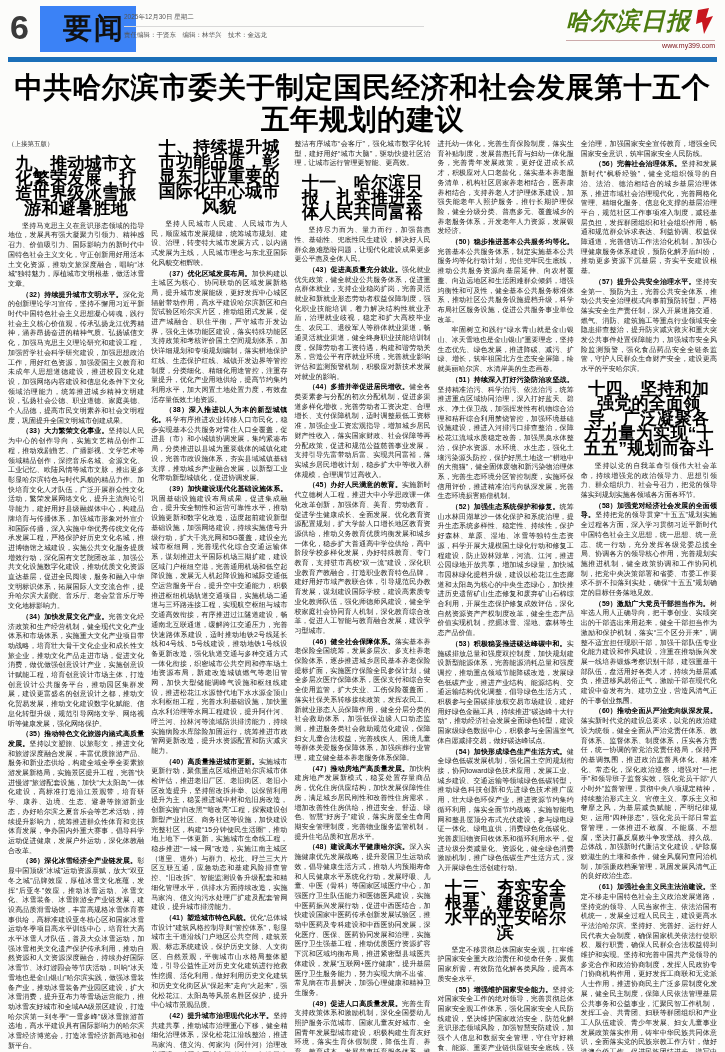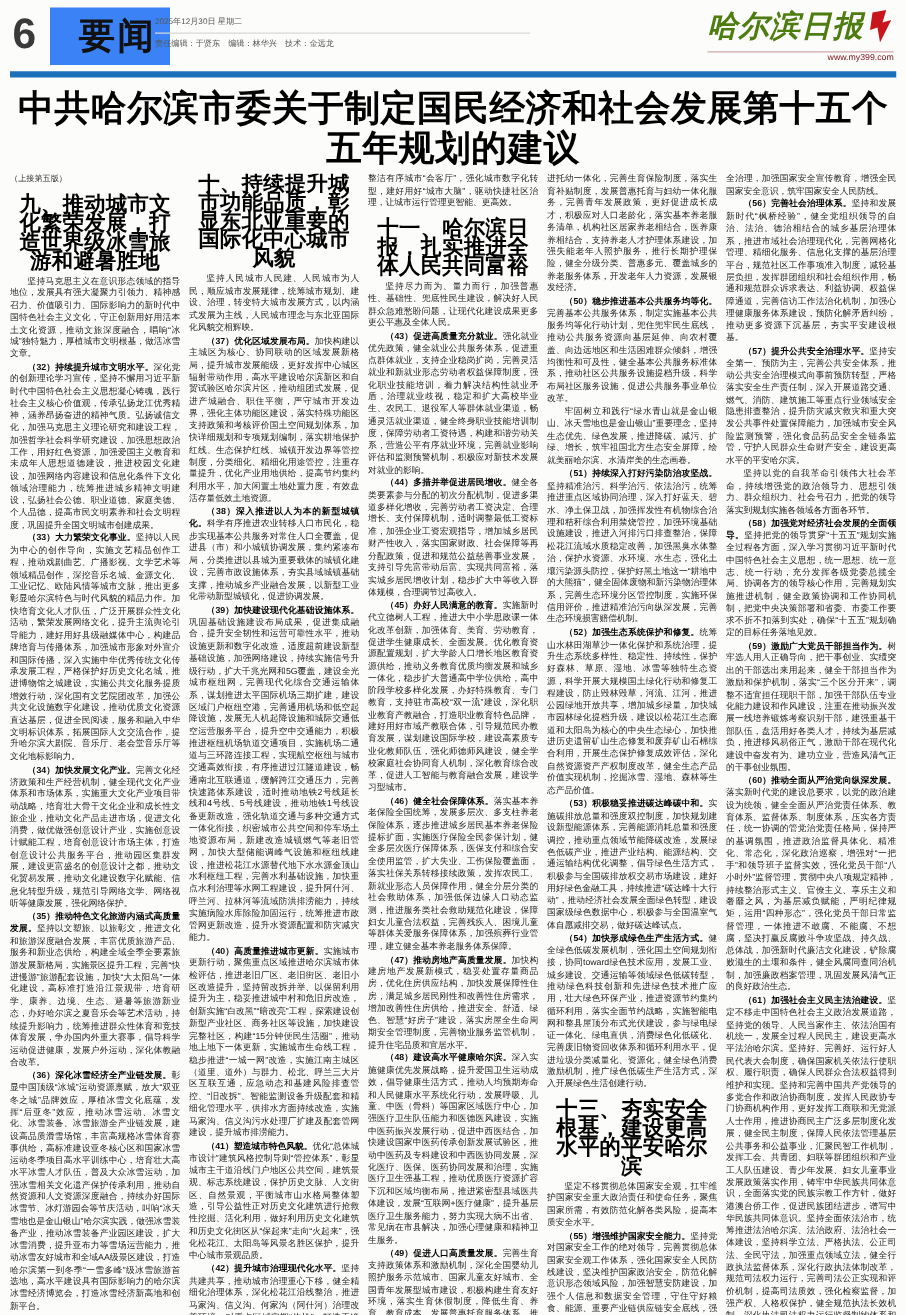--- a/index.html
+++ b/index.html
@@ -113,20 +113,21 @@
       <p class="para">牢固树立和践行“绿水青山就是金山银山、冰天雪地也是金山银山”重要理念，坚持生态优先、绿色发展，推进降碳、减污、扩绿、增长，筑牢祖国北方生态安全屏障，绘就美丽哈尔滨、水清岸美的生态画卷。</p>
       <p class="para"><b>（51）持续深入打好污染防治攻坚战。</b>坚持精准治污、科学治污、依法治污，统筹推进重点区域协同治理，深入打好蓝天、碧水、净土保卫战，加强挥发性有机物综合治理和秸秆综合利用禁烧管控，加强环境基础设施建设，推进入河排污口排查整治，保障松花江流域水质稳定改善，加强黑臭水体整治，保护水资源、水环境、水生态，强化土壤污染源头防控，保护好黑土地这一“耕地中的大熊猫”，健全固体废物和新污染物治理体系，完善生态环境分区管控制度，实施环保信用评价，推进精准治污向纵深发展，完善生态环境损害赔偿机制。</p>
       <p class="para"><b>（52）加强生态系统保护和修复。</b>统筹山水林田湖草沙一体化保护和系统治理，提升生态系统多样性、稳定性、持续性，保护好森林、草原、湿地、冰雪等独特生态资源，科学开展大规模国土绿化行动和修复工程建设，防止毁林毁草，河流、江河，推进公园绿地开放共享，增加城乡绿量，加快城市园林绿化提档升级，建设以松花江生态廊道和太阳岛为核心的中央生态绿心，加快推进历史遗留矿山生态修复和废弃矿山石棉综合利用，开展生态保护修复成效评估，深化自然资源资产产权制度改革，健全生态产品价值实现机制，挖掘冰雪、湿地、森林等生态产品价值。</p>
       <p class="para"><b>（53）积极稳妥推进碳达峰碳中和。</b>实施碳排放总量和强度双控制度，加快规划建设新型能源体系，完善能源消耗总量和强度调控，推动重点领域节能降碳改造，发展绿色低碳产业，推进产业结构、能源结构、交通运输结构优化调整，倡导绿色生活方式，积极参与全国碳排放权交易市场建设，建好用好绿色金融工具，持续推进“碳达峰十大行动”，推动经济社会发展全面绿色转型，建设国家级绿色数据中心，积极参与全国温室气体自愿减排交易，做好碳达峰试点。</p>
       <p class="para"><b>（54）加快形成绿色生产生活方式。</b>健全绿色低碳发展机制，强化国土空间规划衔接，协同toward绿色技术应用，发展工业、城乡建设、交通运输等领域绿色低碳转型，推动绿色科技创新和先进绿色技术推广应用，壮大绿色环保产业，推进资源节约集约循环利用，落实全面节约战略，实施智能电网和整县屋顶分布式光伏建设，参与绿电绿证一体化、绿电直供，消费绿色化低碳化、完善废旧物资回收体系和循环利用水平，促进垃圾分类减量化、资源化，健全绿色消费激励机制，推广绿色低碳生产生活方式，深入开展绿色生活创建行动。</p>
       <h3>十三、夯实安全根基，建设更高水平的平安哈尔滨</h3>
       <p class="para">坚定不移贯彻总体国家安全观，扛牢维护国家安全重大政治责任和使命任务，聚焦国家所需，有效防范化解各类风险，提高本质安全水平。</p>
       <p class="para"><b>（55）增强维护国家安全能力。</b>坚持党对国家安全工作的绝对领导，完善贯彻总体国家安全观工作体系，强化国家安全人民防线建设，坚决维护国家政治安全，防范化解意识形态领域风险，加强智慧安防建设，加强个人信息和数据安全管理，守住守好粮食、能源、重要产业链供应链安全底线，强化网络、数据、人工智能等新型领域国家安全治理，加强国家安全宣传教育，增强全民国家安全意识，筑牢国家安全人民防线。</p>
       <p class="para"><b>（56）完善社会治理体系。</b>坚持和发展新时代“枫桥经验”，健全党组织领导的自治、法治、德治相结合的城乡基层治理体系，推进市域社会治理现代化，完善网格化管理、精细化服务、信息化支撑的基层治理平台，规范社区工作事项准入制度，减轻基层负担，发挥群团组织和社会组织作用，畅通和规范群众诉求表达、利益协调、权益保障通道，完善信访工作法治化机制，加强心理健康服务体系建设，预防化解矛盾纠纷，推动更多资源下沉基层，夯实平安建设根基。</p>
       <p class="para"><b>（57）提升公共安全治理水平。</b>坚持安全第一、预防为主，完善公共安全体系，推动公共安全治理模式向事前预防转型，严格落实安全生产责任制，深入开展道路交通、燃气、消防、建筑施工等重点行业领域安全隐患排查整治，提升防灾减灾救灾和重大突发公共事件处置保障能力，加强城市安全风险监测预警，强化食品药品安全全链条监管，守护人民群众生命财产安全，建设更高水平的平安哈尔滨。</p>
+      <h3>十四、坚持和加强党的全面领导，广泛凝聚各方力量为实现“十五五”规划而奋斗</h3>
       <p class="para">坚持以党的自我革命引领伟大社会革命，持续增强党的政治领导力、思想引领力、群众组织力、社会号召力，把党的领导落实到规划实施各领域各方面各环节。</p>
       <p class="para"><b>（58）加强党对经济社会发展的全面领导。</b>坚持把党的领导贯穿“十五五”规划实施全过程各方面，深入学习贯彻习近平新时代中国特色社会主义思想，统一思想、统一意志、统一行动，充分发挥各级党委总揽全局、协调各方的领导核心作用，完善规划实施推进机制，健全政策协调和工作协同机制，把党中央决策部署和省委、市委工作要求不折不扣落到实处，确保“十五五”规划确定的目标任务落地见效。</p>
       <p class="para"><b>（59）激励广大党员干部担当作为。</b>树牢选人用人正确导向，把干事创业、实绩突出的干部选出来用起来，健全干部担当作为激励和保护机制，落实“三个区分开来”，调整不适宜担任现职干部，加强干部队伍专业化能力建设和作风建设，注重在推动振兴发展一线培养锻炼考察识别干部，建强重基干部队伍，盘活用好各类人才，持续为基层减负，推进移风易俗正气，激励干部在现代化建设中奋发有为、建功立业，营造风清气正的干事创业氛围。</p>
       <p class="para"><b>（60）推动全面从严治党向纵深发展。</b>落实新时代党的建设总要求，以党的政治建设为统领，健全全面从严治党责任体系、教育体系、监督体系、制度体系，压实各方责任，统一协调的管党治党责任格局，保持严的基调氛围，推进政治监督具体化、精准化、常态化，深化政治巡察，增强对“一把手”和领导班子监督实效，强化党员干部“八小时外”监督管理，贯彻中央八项规定精神，持续整治形式主义、官僚主义、享乐主义和奢靡之风，为基层减负赋能，严明纪律规矩，运用“四种形态”，强化党员干部日常监督管理，一体推进不敢腐、不能腐、不想腐，坚决打赢反腐败斗争攻坚战、持久战、总体战，加强新时代廉洁文化建设，铲除腐败滋生的土壤和条件，健全风腐同查同治机制，加强廉政档案管理，巩固发展风清气正的良好政治生态。</p>
       <p class="para"><b>（61）加强社会主义民主法治建设。</b>坚定不移走中国特色社会主义政治发展道路，坚持党的领导、人民当家作主、依法治国有机统一，发展全过程人民民主，建设更高水平法治哈尔滨。坚持好、完善好、运行好人民代表大会制度，确保国家机关依法行使职权、履行职责，确保人民群众合法权益得到维护和实现。坚持和完善中国共产党领导的多党合作和政治协商制度，发挥人民政协专门协商机构作用，更好发挥工商联和无党派人士作用，推进协商民主广泛多层制度化发展，健全民主制度，保障人民依法管理基层公共事务和公益事业，汇聚民智工作机制，发挥工会、共青团、妇联等群团组织和产业工人队伍建设、青少年发展、妇女儿童事业发展政策落实作用，铸牢中华民族共同体意识，全面落实党的民族宗教工作方针，做好港澳台侨工作，促进民族团结进步，谱写中华民族共同体意识。坚持全面依法治市，统筹推进法治哈尔滨、法治政府、法治社会一体建设，坚持科学立法、严格执法、公正司法、全民守法，加强重点领域立法，健全行政执法监督体系，深化行政执法体制改革，规范司法权力运行，完善司法公正实现和评价机制，提高司法质效，强化检察监督，加强产权、人格权保护，健全规范执法长效机制，深化执法司法权力运行监督制约体系和能力建设，加强领导干部法治办事监督检查，健全公共法律服务体系，营造全社会尊崇法治、恪守规则、维护公正的良好环境。</p>
     </div>
 
 </div>
 
 </body></html>

